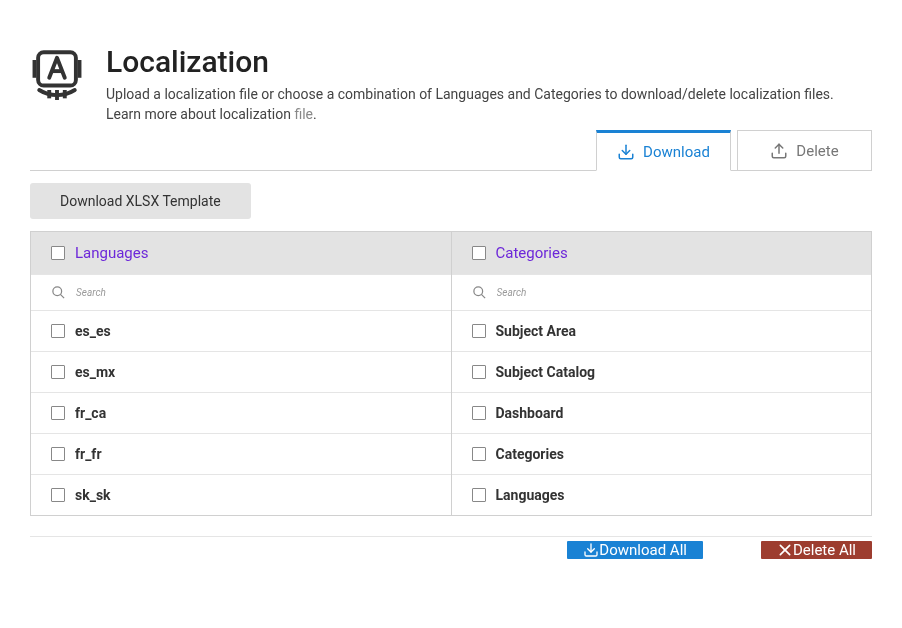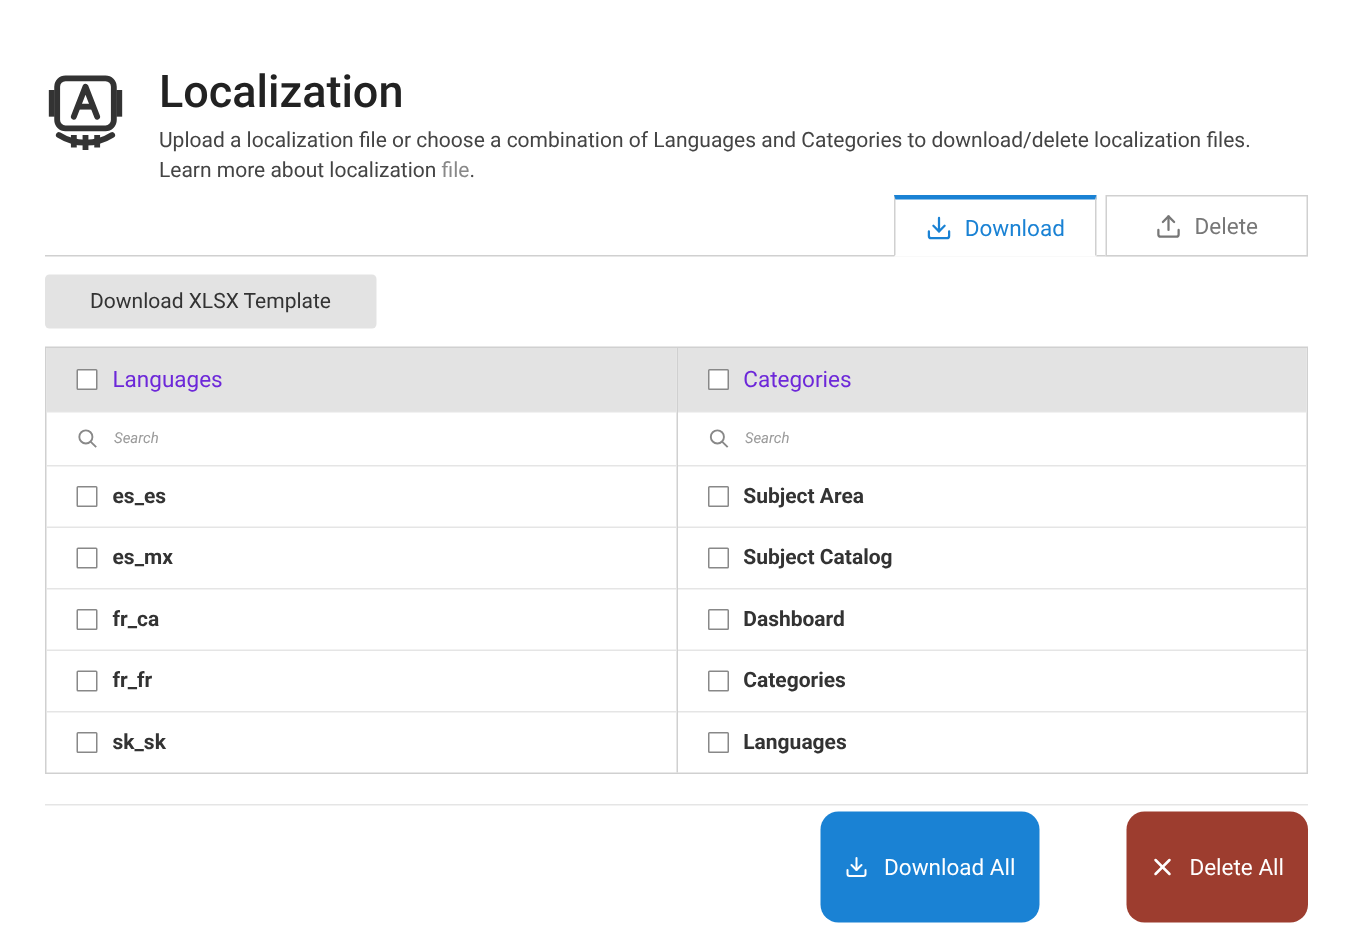--- a/index.html
+++ b/index.html
@@ -165,24 +165,23 @@
       margin-top: 20px;
       display: flex;
       justify-content: flex-end;
       gap: 10px;
       border-top: 1px solid #e5e5e5;
       padding-top: 4px;
     }
     .btn {
       display: flex;
       align-items: center;
-      gap: 10px;
       border: none;
-      padding: 28px 16px;
-      border-radius: 12px;
+      padding: 0 16px;
+      border-radius: 1px;
       font-size: 15px;
       color: #fff;
       cursor: pointer;
     }
     .btn svg {
       width: 16px;
       height: 16px;
       stroke: #fff;
       fill: none;
     }

